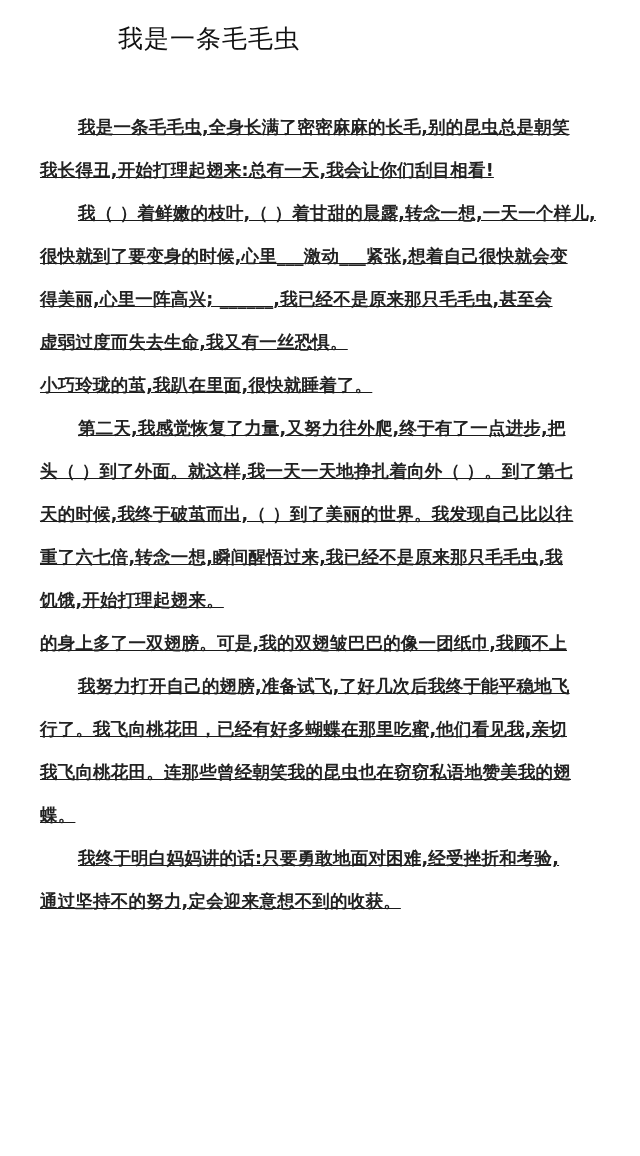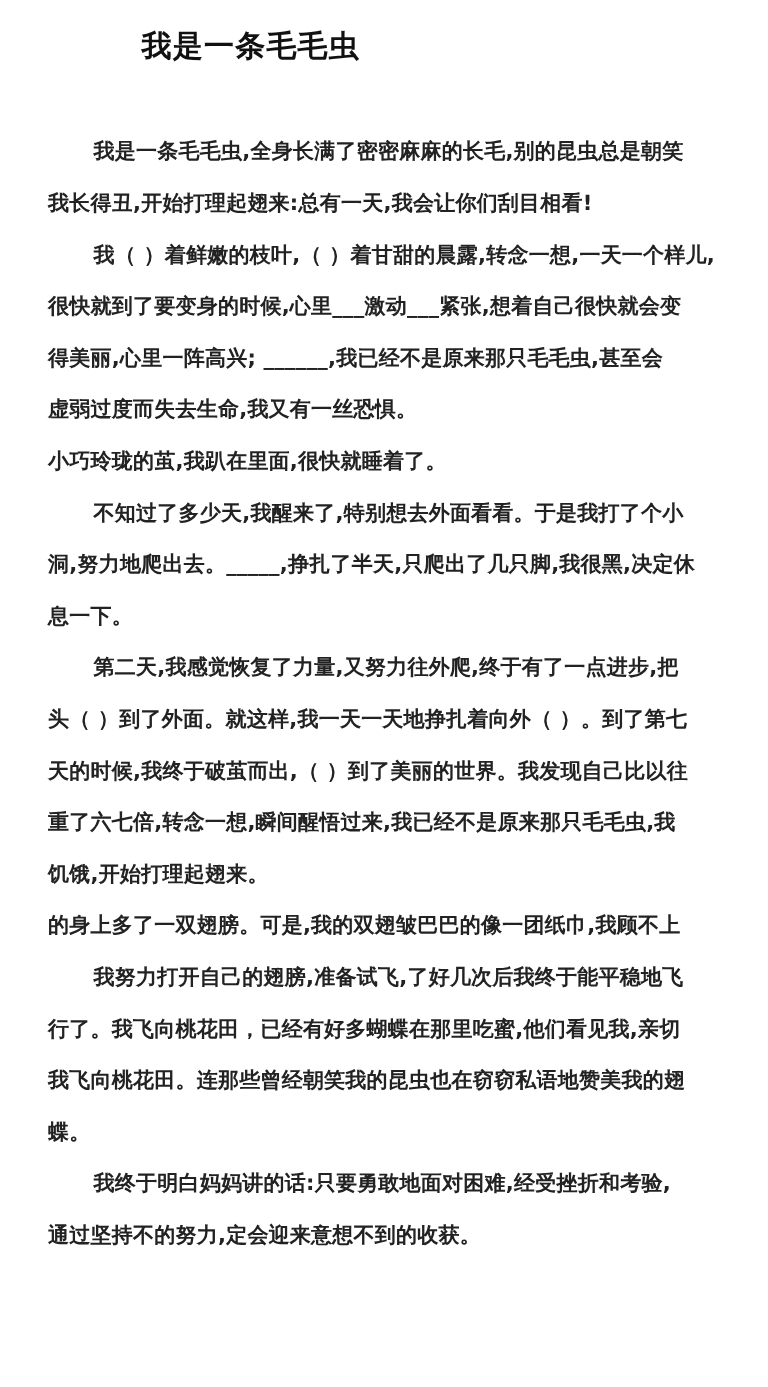--- a/index.html
+++ b/index.html
@@ -1,21 +1,21 @@
 <!DOCTYPE html>
 <html><head>
 <meta charset="utf-8">
 <style>
   html, body { margin:0; padding:0; background:#ffffff; }
   body { width:640px; height:1156px; position:relative; overflow:hidden;
          font-family:"DejaVu Sans", "Liberation Sans", sans-serif; color:#1a1a1a; }
-  .title { position:absolute; left:118px; top:22px; font-size:25px; font-weight:bold;
+  .title { position:absolute; left:118px; top:22px; font-size:25px; font-weight:normal;
            letter-spacing:1px; color:#111; white-space:nowrap; }
   .body-text { position:absolute; left:40px; top:112px; width:570px; }
-  .para { margin:0; }
+  .para { margin:0;text-decoration:underline; }
   .line { height:43px; line-height:30px; font-size:17.5px; white-space:nowrap;
           letter-spacing:0.2px; font-weight:600; color:#222; }
   .line.indent { padding-left:38px; }
 </style>
 </head>
 <body>
 
 <div class="title">我是一条毛毛虫</div>
 
 <div class="body-text">
@@ -26,25 +26,20 @@
   <div class="para">
     <div class="line indent">我（ ）着鲜嫩的枝叶,（ ）着甘甜的晨露,转念一想,一天一个样儿,</div>
     <div class="line">很快就到了要变身的时候,心里___激动___紧张,想着自己很快就会变</div>
     <div class="line">得美丽,心里一阵高兴; ______,我已经不是原来那只毛毛虫,甚至会</div>
     <div class="line">虚弱过度而失去生命,我又有一丝恐惧。</div>
   </div>
   <div class="para">
     <div class="line">小巧玲珑的茧,我趴在里面,很快就睡着了。</div>
   </div>
   <div class="para">
-    <div class="line indent">不知过了多少天,我醒来了,特别想去外面看看。于是我打了个小</div>
-    <div class="line">洞,努力地爬出去。_____,挣扎了半天,只爬出了几只脚,我很黑,决定休</div>
-    <div class="line">息一下。</div>
-  </div>
-  <div class="para">
     <div class="line indent">第二天,我感觉恢复了力量,又努力往外爬,终于有了一点进步,把</div>
     <div class="line">头（   ）到了外面。就这样,我一天一天地挣扎着向外（ ）。到了第七</div>
     <div class="line">天的时候,我终于破茧而出,（ ）到了美丽的世界。我发现自己比以往</div>
     <div class="line">重了六七倍,转念一想,瞬间醒悟过来,我已经不是原来那只毛毛虫,我</div>
     <div class="line">饥饿,开始打理起翅来。</div>
     <div class="line">的身上多了一双翅膀。可是,我的双翅皱巴巴的像一团纸巾,我顾不上</div>
   </div>
   <div class="para">
     <div class="line indent">我努力打开自己的翅膀,准备试飞,了好几次后我终于能平稳地飞</div>
     <div class="line">行了。我飞向桃花田，已经有好多蝴蝶在那里吃蜜,他们看见我,亲切</div>

